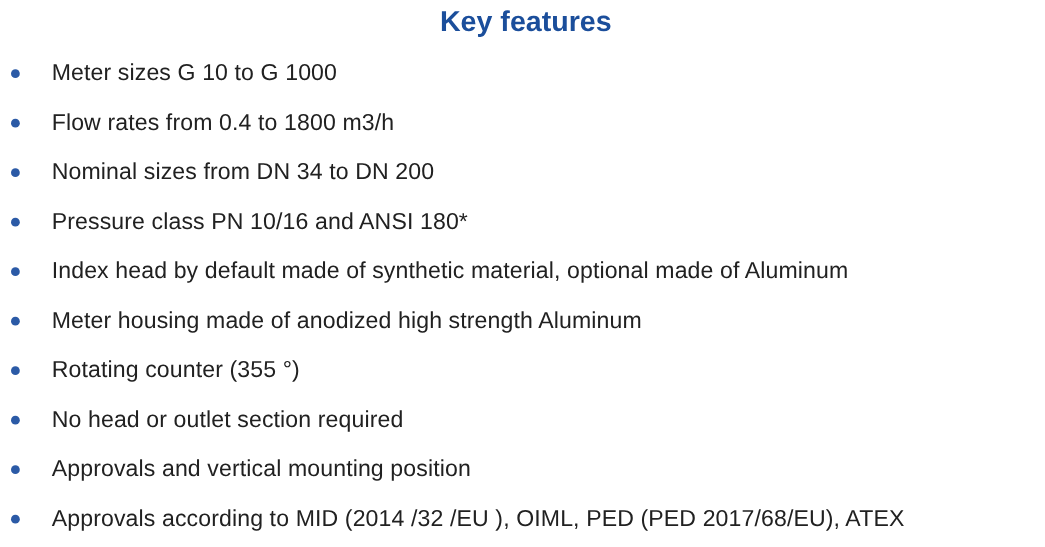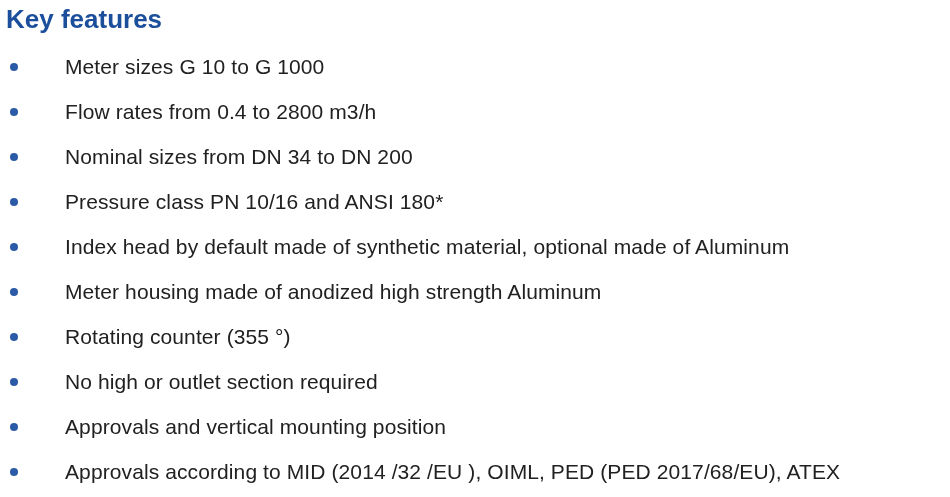--- a/index.html
+++ b/index.html
@@ -19,61 +19,62 @@
     height: 497px;
     position: relative;
   }
   .page-title {
     margin: 4px 0 0 6px;
     font-size: 26px;
     line-height: 30px;
     font-weight: bold;
     color: var(--heading_blue, #1B4E9B);
     letter-spacing: 0px;
+    text-align: center;
   }
   ul.features-list {
     list-style: none;
     margin: 10px 0 0 0;
     padding: 0;
   }
   li.feature-item {
     display: flex;
     align-items: center;
     height: 45px;
   }
   .bullet-icon {
     flex: none;
     width: 8px;
     height: 8px;
     border-radius: 50%;
     background: var(--bullet_blue, #2B5AA6);
     margin-left: 10px;
   }
   .feature-text {
-    margin-left: 47px;
+    margin-left: 29px;
     font-size: 21px;
     letter-spacing: 0.1px;
     color: var(--text_dark, #212121);
     white-space: nowrap;
   }
 </style>
 </head>
 <body>
 
 <div class="page">
   <h1 class="page-title">Key features</h1>
 
   <ul class="features-list">
     <li class="feature-item">
       <span class="bullet-icon"></span>
       <span class="feature-text">Meter sizes G 10 to G 1000</span>
     </li>
     <li class="feature-item">
       <span class="bullet-icon"></span>
-      <span class="feature-text">Flow rates from 0.4 to 2800 m3/h</span>
+      <span class="feature-text">Flow rates from 0.4 to 1800 m3/h</span>
     </li>
     <li class="feature-item">
       <span class="bullet-icon"></span>
       <span class="feature-text">Nominal sizes from DN 34 to DN 200</span>
     </li>
     <li class="feature-item">
       <span class="bullet-icon"></span>
       <span class="feature-text">Pressure class PN 10/16 and ANSI 180*</span>
     </li>
     <li class="feature-item">
@@ -83,21 +84,21 @@
     <li class="feature-item">
       <span class="bullet-icon"></span>
       <span class="feature-text">Meter housing made of anodized high strength Aluminum</span>
     </li>
     <li class="feature-item">
       <span class="bullet-icon"></span>
       <span class="feature-text">Rotating counter (355 °)</span>
     </li>
     <li class="feature-item">
       <span class="bullet-icon"></span>
-      <span class="feature-text">No high or outlet section required</span>
+      <span class="feature-text">No head or outlet section required</span>
     </li>
     <li class="feature-item">
       <span class="bullet-icon"></span>
       <span class="feature-text">Approvals and vertical mounting position</span>
     </li>
     <li class="feature-item">
       <span class="bullet-icon"></span>
       <span class="feature-text">Approvals according to MID (2014 /32 /EU ), OIML, PED (PED 2017/68/EU), ATEX</span>
     </li>
   </ul>

